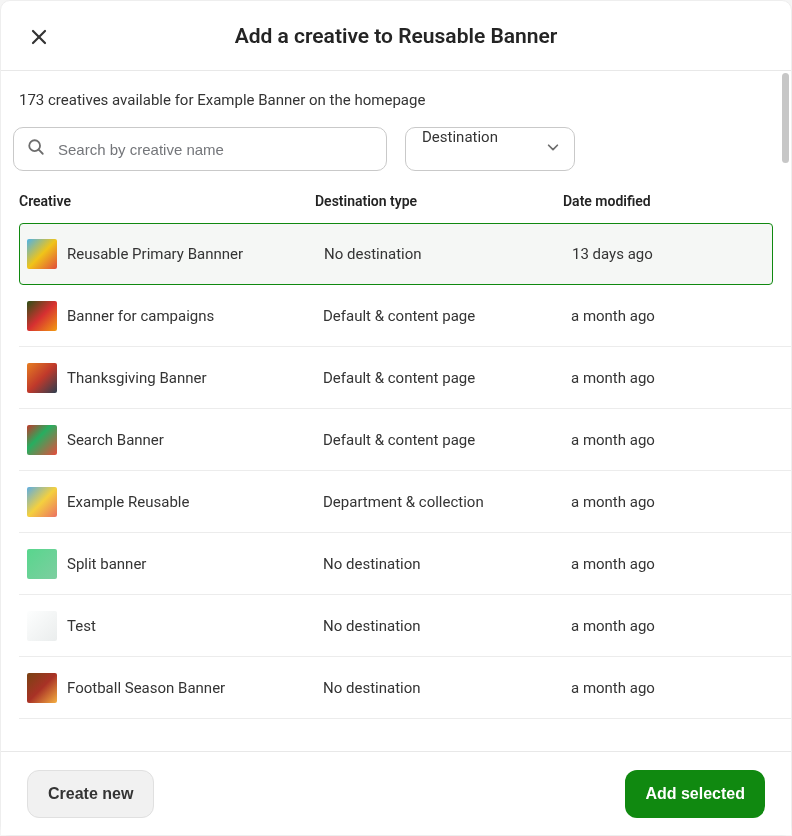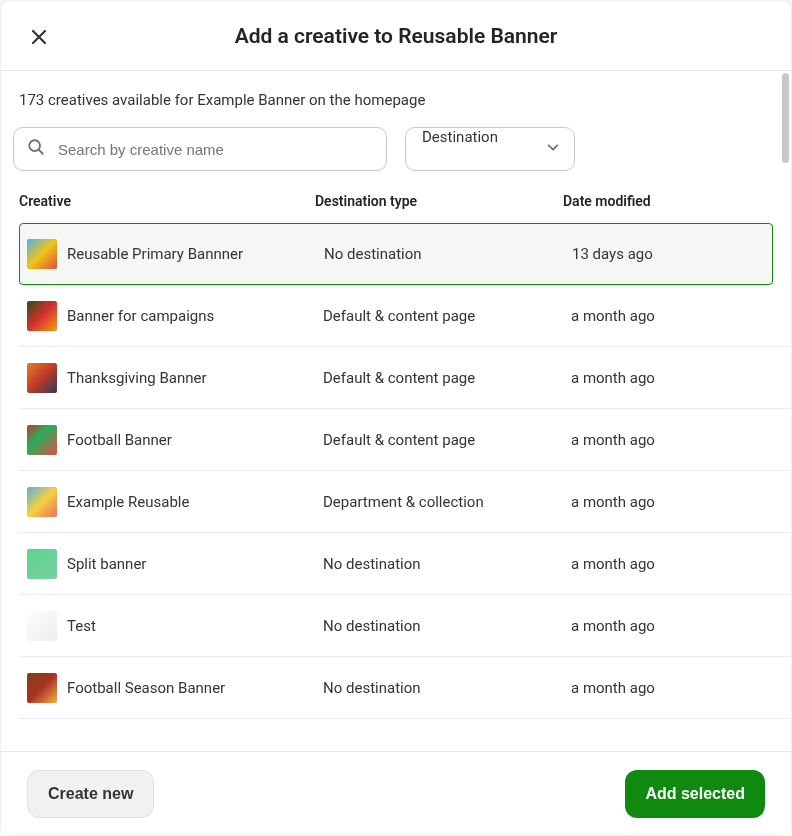--- a/index.html
+++ b/index.html
@@ -291,21 +291,21 @@
           <div class="row-creative">
             <span class="thumb t2"></span>
             <span>Thanksgiving Banner</span>
           </div>
           <div class="row-dest">Default &amp; content page</div>
           <div class="row-date">a month ago</div>
         </div>
         <div class="row">
           <div class="row-creative">
             <span class="thumb t3"></span>
-            <span>Football Banner</span>
+            <span>Search Banner</span>
           </div>
           <div class="row-dest">Default &amp; content page</div>
           <div class="row-date">a month ago</div>
         </div>
         <div class="row">
           <div class="row-creative">
             <span class="thumb t4"></span>
             <span>Example Reusable</span>
           </div>
           <div class="row-dest">Department &amp; collection</div>

